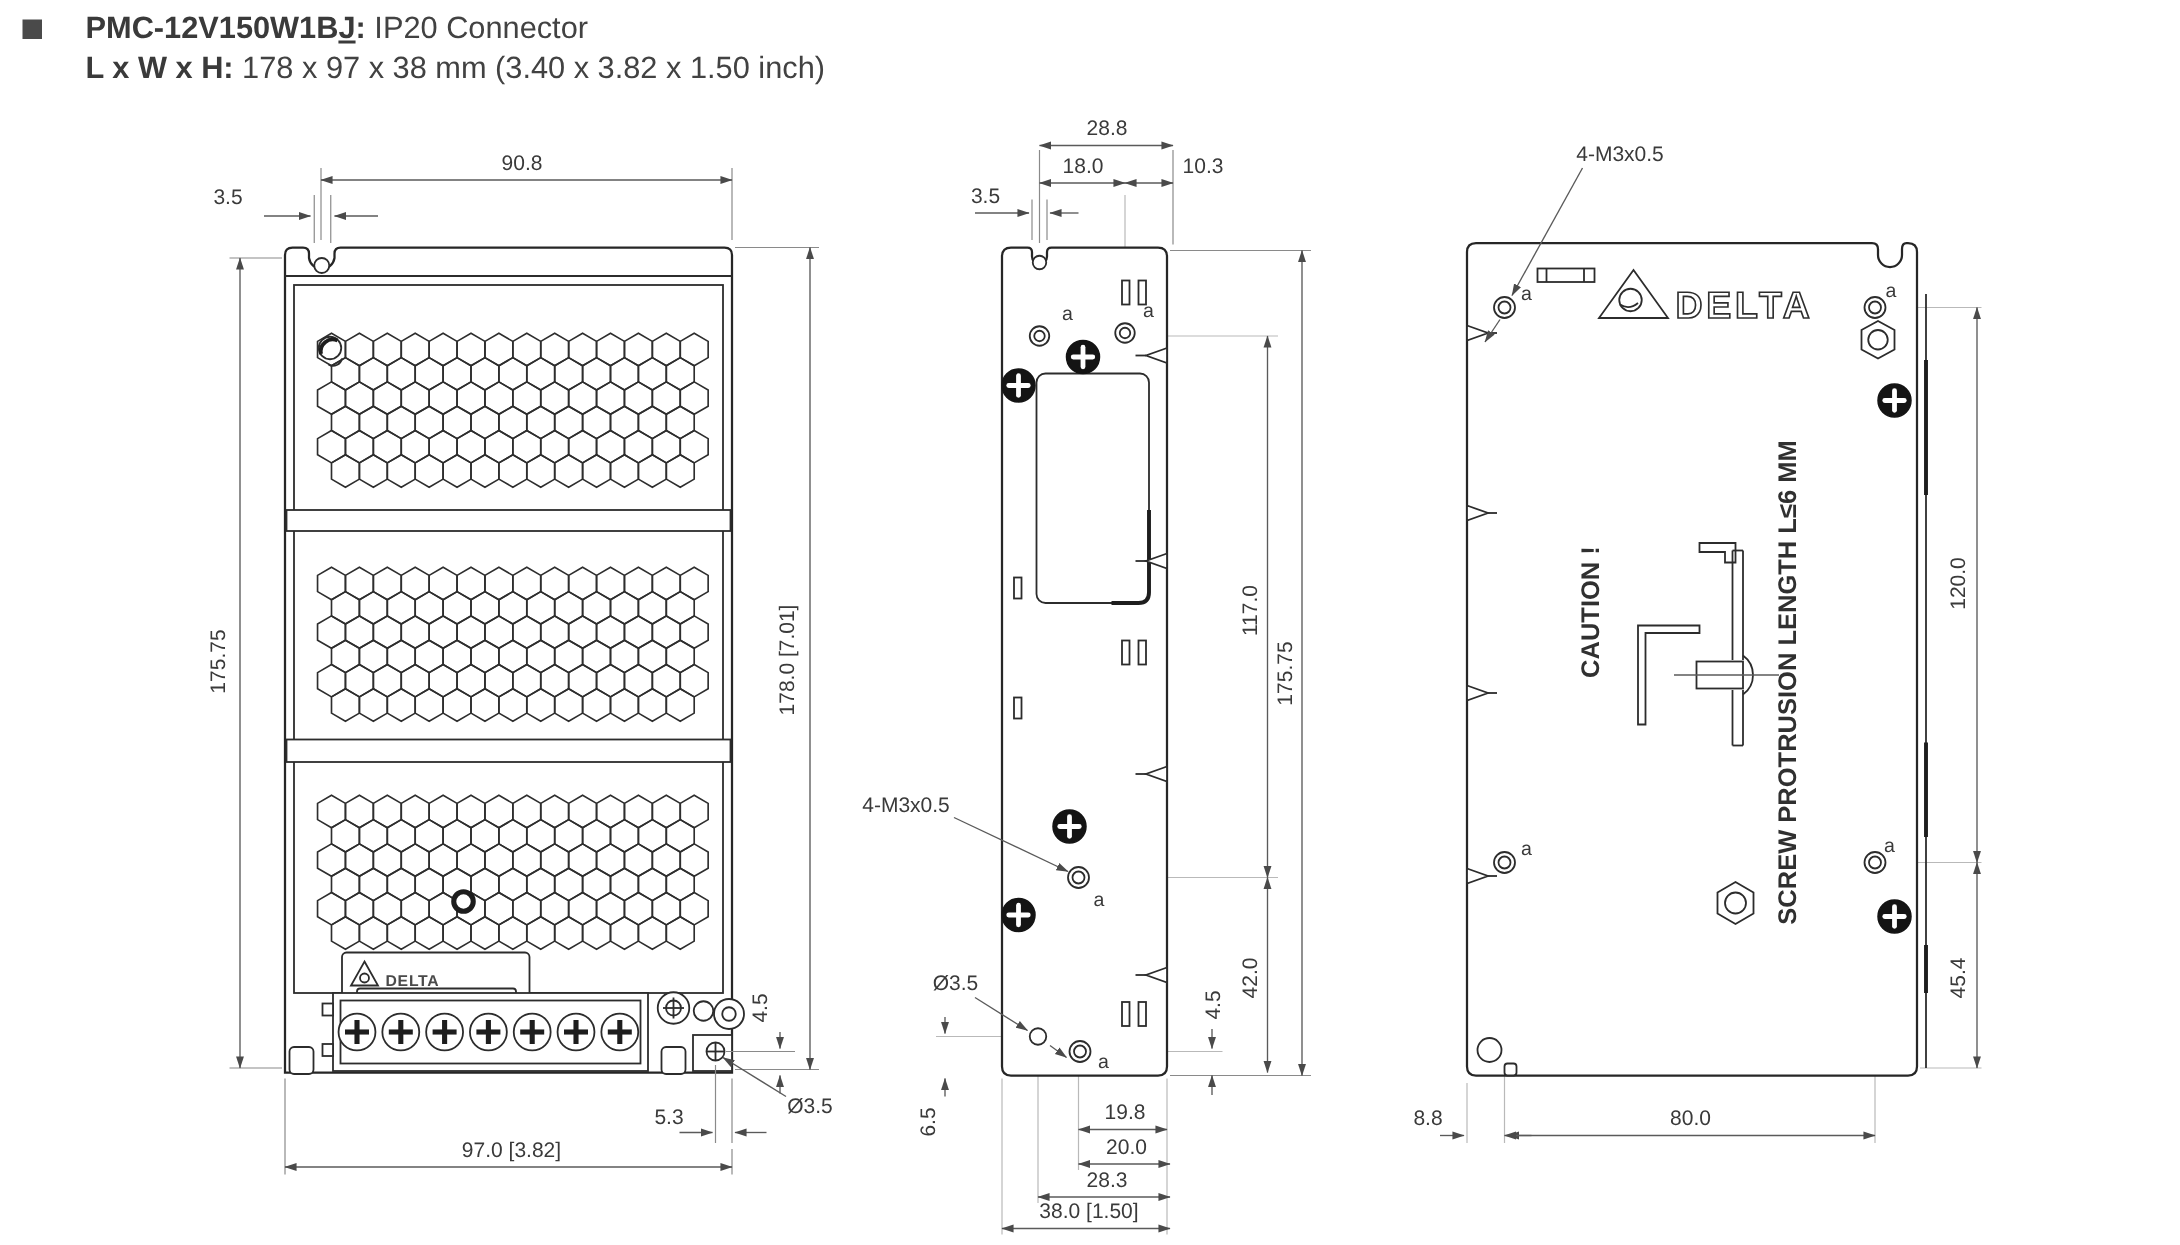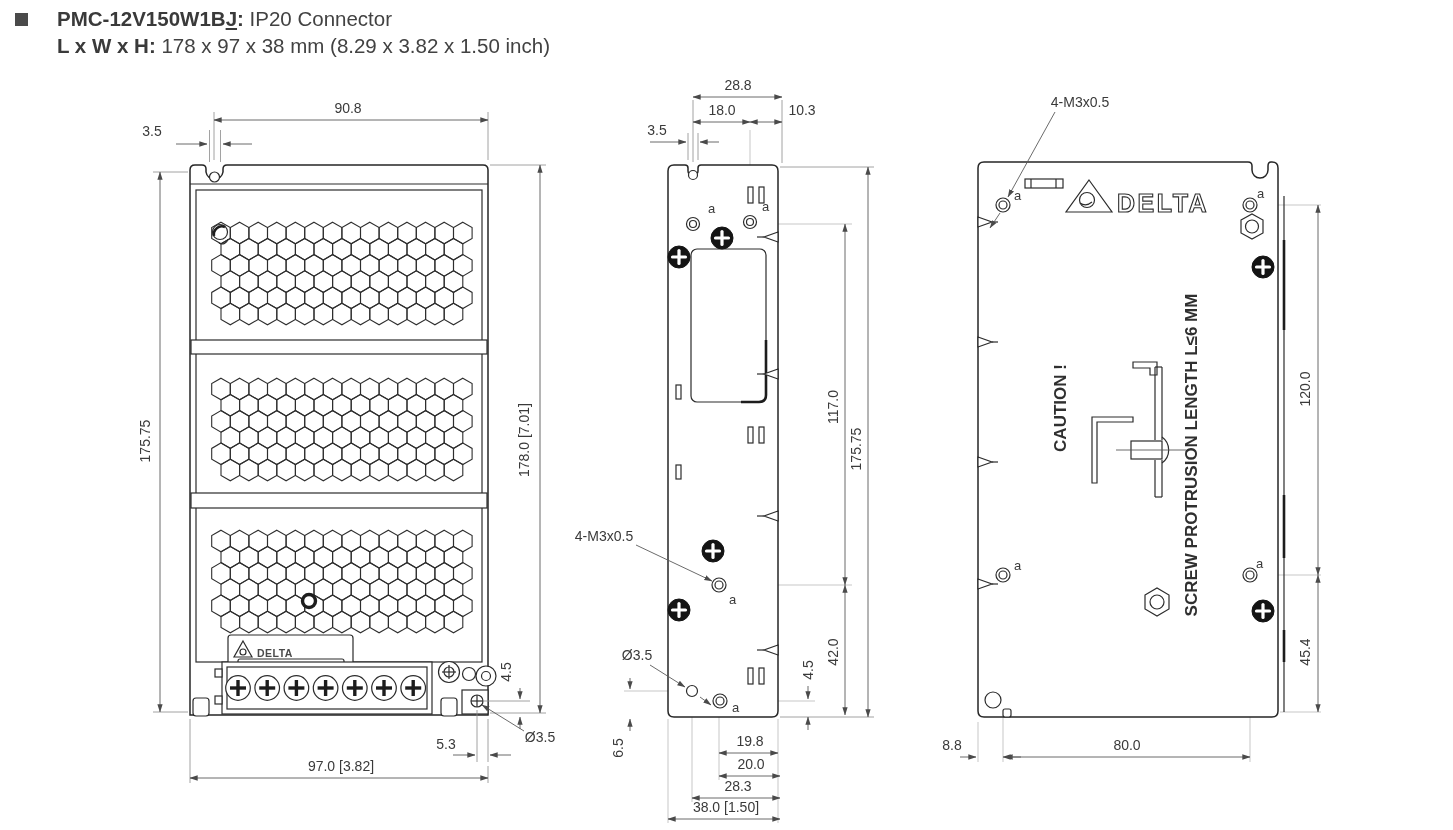--- a/index.html
+++ b/index.html
@@ -26,21 +26,21 @@
   .scr-x{stroke:#ffffff;stroke-width:3.2;stroke-linecap:round;}
   #hexes polygon{fill:none;stroke:#2e2e2e;stroke-width:1.1;}
 </style>
 </head>
 <body>
 
 <div id="page">
   <div id="bullet"></div>
   <div id="hdr">
     <div><b><span>PMC-12V150W1B</span><span class="u">J</span><span>:</span></b><span> IP20 Connector</span></div>
-    <div><b>L x W x H:</b><span> 178 x 97 x 38 mm (8.29 x 3.82 x 1.50 inch)</span></div>
+    <div><b>L x W x H:</b><span> 178 x 97 x 38 mm (3.40 x 3.82 x 1.50 inch)</span></div>
   </div>
 
   <svg width="1453" height="830" viewBox="0 0 1453 830">
     <defs>
       <marker id="ar" viewBox="0 0 8 6" refX="7.6" refY="3" markerWidth="9" markerHeight="7" orient="auto-start-reverse">
         <path d="M0,0.4 L8,3 L0,5.6 z" fill="#4a4a4a"></path>
       </marker>
     </defs>
 
     <g>

